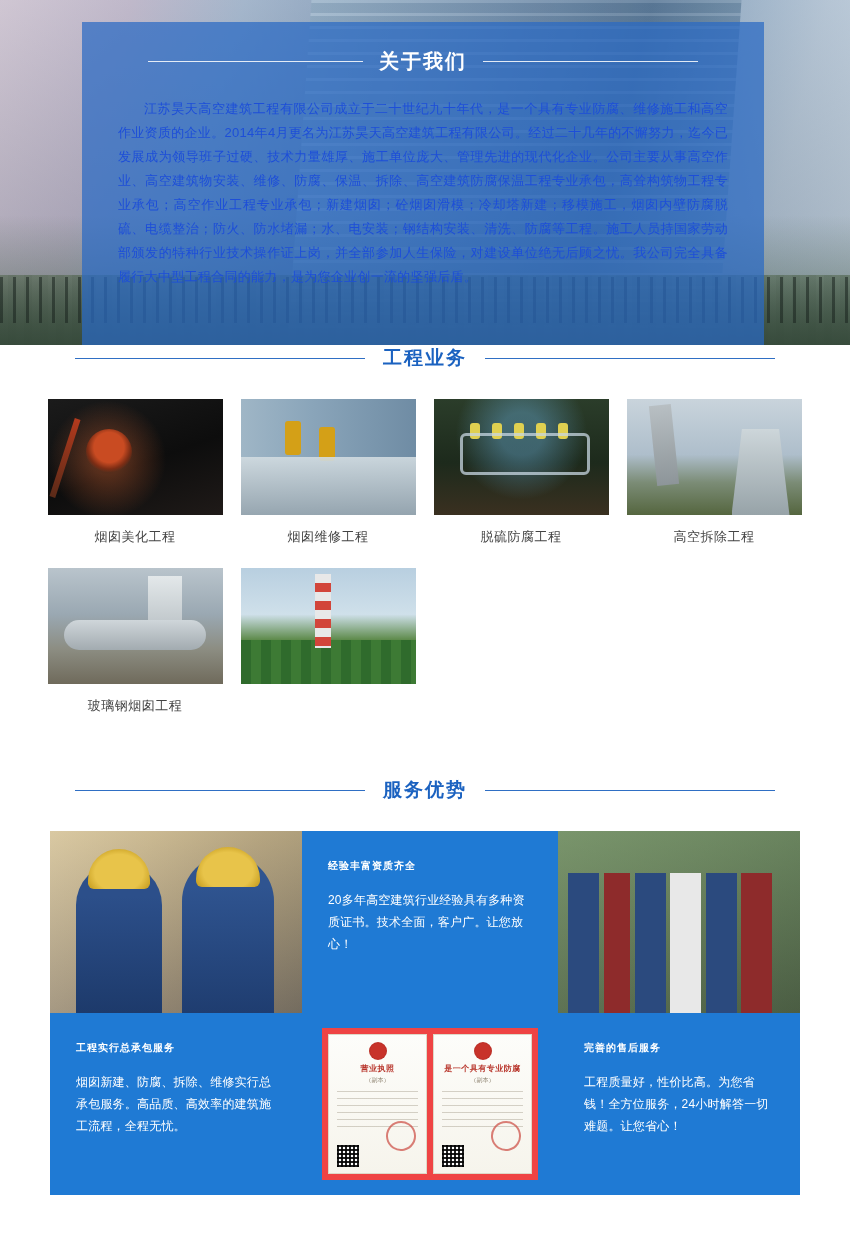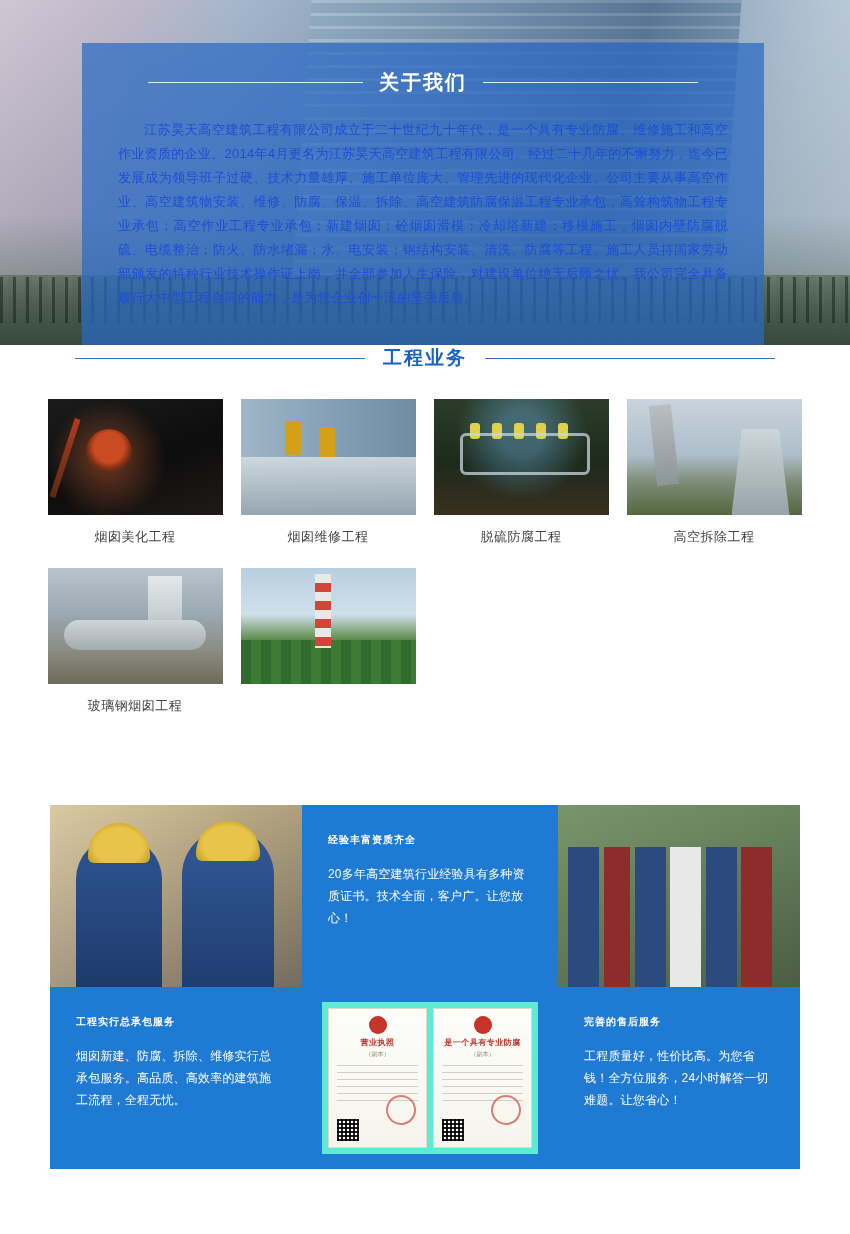--- a/index.html
+++ b/index.html
@@ -61,21 +61,21 @@
   .about-fence {
     position: absolute;
     left: 0; bottom: 22px; width: 850px; height: 46px;
     background: repeating-linear-gradient(90deg, rgba(25,35,30,0.65) 0 3px, rgba(0,0,0,0) 3px 13px);
     opacity: 0.85;
     pointer-events: none;
   }
   .about-overlay {
     position: absolute;
     left: 82px;
-    top: 43px;
+    top: 22px;
     width: 682px;
     height: 326px;
     background: rgba(41,106,196,0.72);
     box-sizing: border-box;
     padding: 26px 36px 20px 36px;
   }
   .about-title-row {
     display: flex;
     align-items: center;
     justify-content: center;
@@ -300,21 +300,21 @@
 
   .license {
     background: #1f7ad4;
     display: flex;
     align-items: center;
     justify-content: center;
   }
   .license-inner {
     width: 216px;
     height: 152px;
-    background: #5eead4;
+    background: #ef4444;
     display: flex;
     gap: 6px;
     padding: 6px;
     box-sizing: border-box;
   }
   .cert {
     flex: 1 1 0;
     background: linear-gradient(to bottom, #fdfdfa 0%, #f6f4ec 100%);
     border: 1px solid #ded9c8;
     position: relative;
@@ -410,20 +410,25 @@
       <div class="thumb th7"></div>
       <div class="cap">玻璃钢烟囱工程</div>
     </div>
     <div class="cell">
       <div class="thumb th8"></div>
     </div>
   </div>
 </section>
 
 <section class="advantage">
+  <div class="sec-head">
+    <span class="rule"></span>
+    <span class="txt">服务优势</span>
+    <span class="rule"></span>
+  </div>
 
   <div class="adv-wrap">
 
     <div class="adv-cell adv-photo-a">
       <div class="second"></div>
     </div>
     <div class="adv-cell adv-text">
       <div class="adv-h">经验丰富资质齐全</div>
       <div class="adv-p">20多年高空建筑行业经验具有多种资质证书。技术全面，客户广。让您放心！</div>
     </div>

